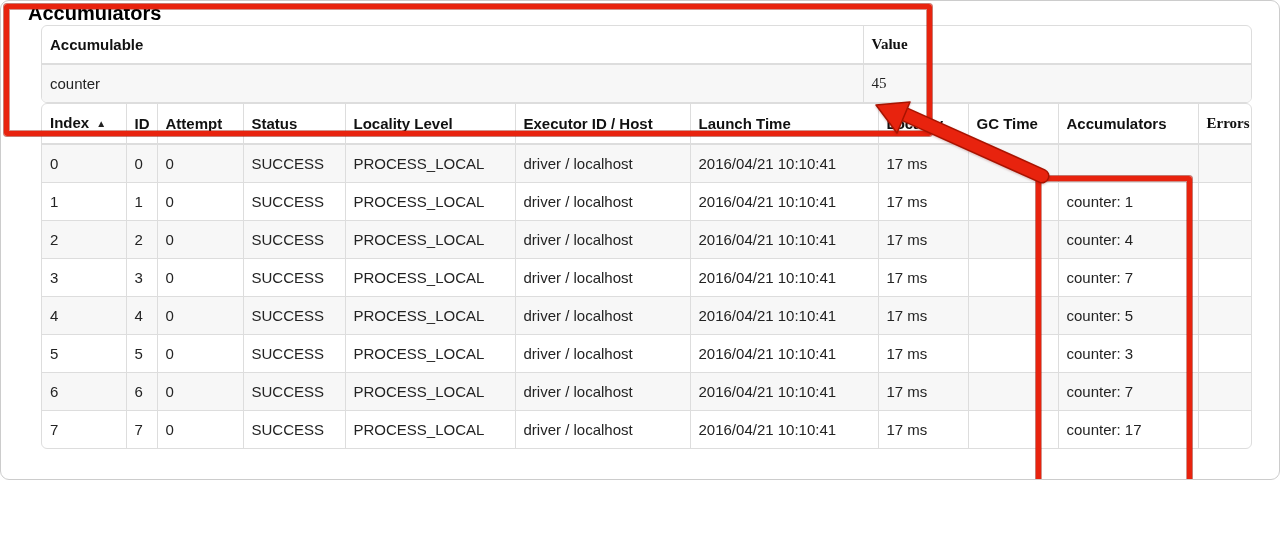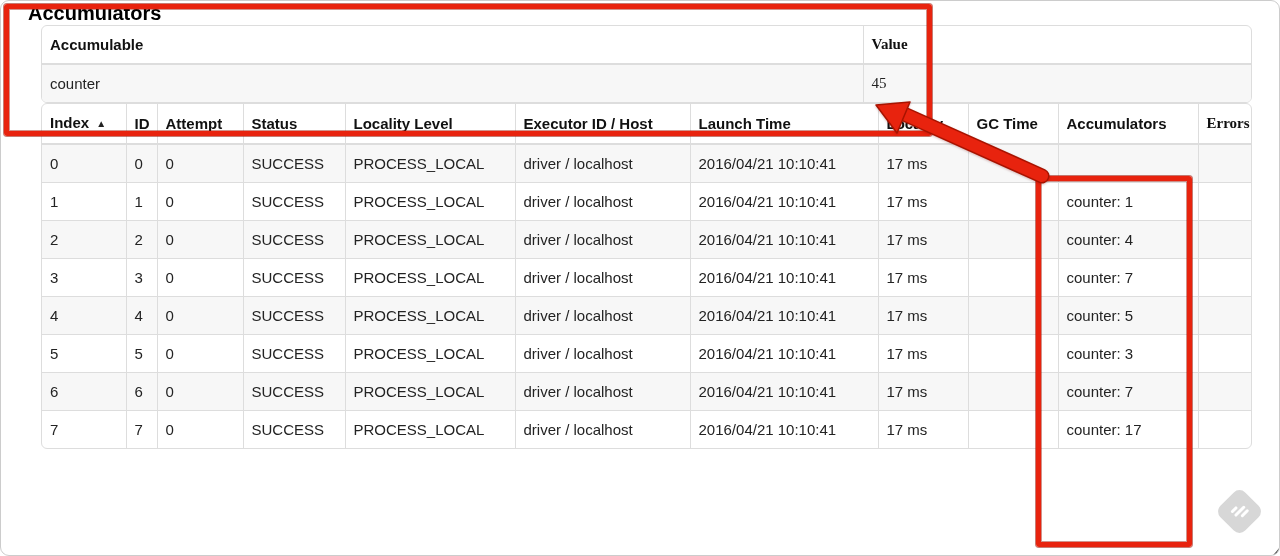--- a/index.html
+++ b/index.html
@@ -1,20 +1,20 @@
 <!DOCTYPE html>
 <html style="--anno-red: #e8230e;"><head>
 <meta charset="utf-8">
 <style>
   :root { --anno-red: #e8230e; --border: #dddddd; --stripe: #f7f7f7; --txt: #232323; }
   * { box-sizing: border-box; }
   html, body { margin: 0; padding: 0; background: #ffffff; }
   .page {
     position: relative;
-    width: 1280px; height: 556px;
+    width: 1280px; height: 480px;
     background: #fff;
     border: 1px solid #cccccc;
     border-radius: 9px;
     overflow: hidden;
     font-family: "Liberation Sans", sans-serif;
     color: var(--txt);
     padding-left: 27px;
   }
   .content { position: absolute; left: 27px; right: 27px; top: 0; }
   h2.section-title {

